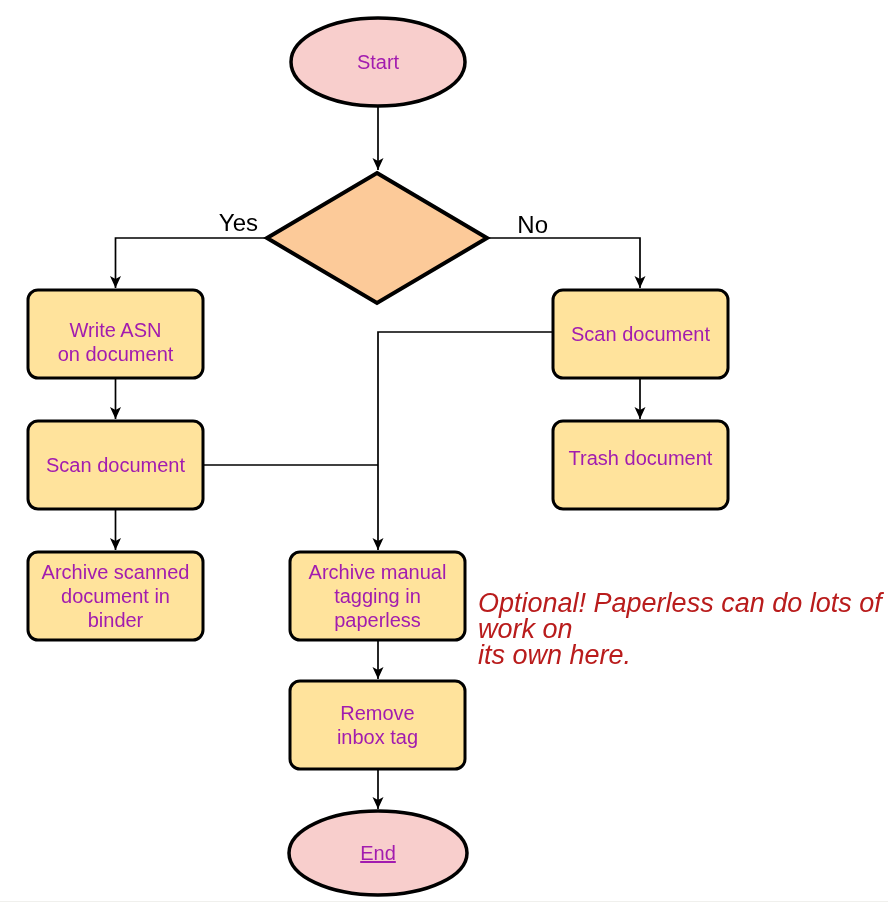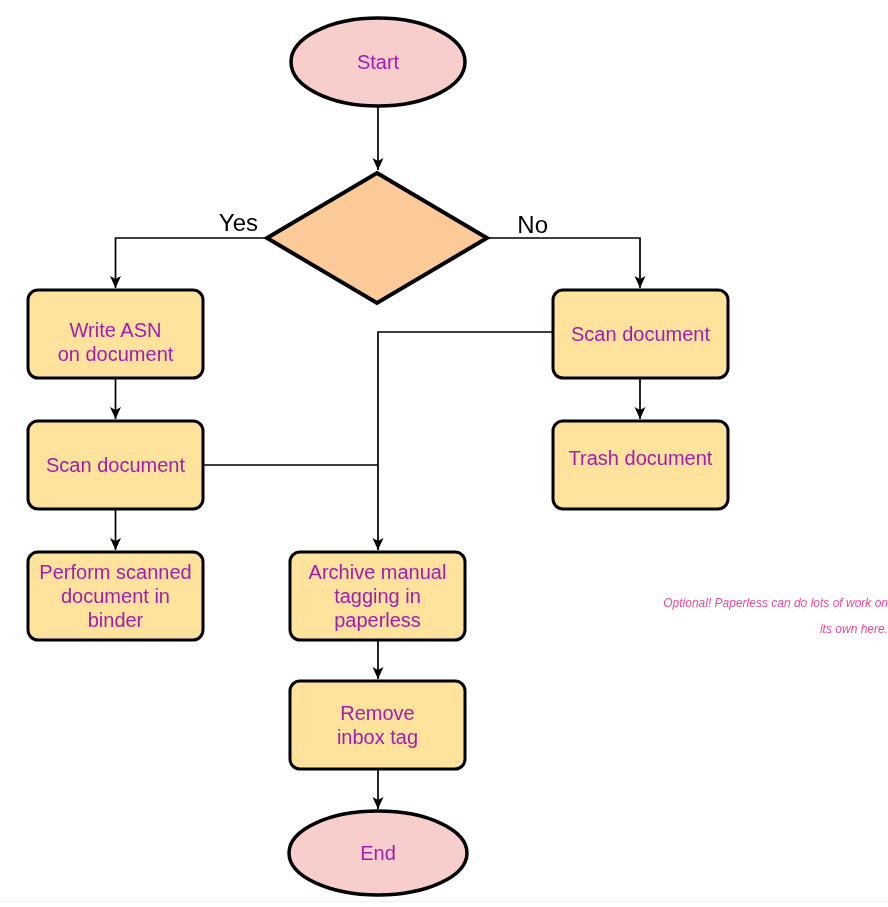--- a/index.html
+++ b/index.html
@@ -37,26 +37,26 @@
     font-size: 24px;
     color: #000000;
     text-align: right;
     pointer-events: none;
   }
   .annotation {
     position: absolute;
     left: 478px;
     top: 590px;
     width: 410px;
-    font-size: 12px;
+    font-size: 27px;
     line-height: 26px;
     font-style: italic;
-    color: #ec4899;
+    color: #b91c1c;
     white-space: pre-line;
-    text-align: right;
+    text-align: left;
     pointer-events: none;
   }
   .bottom-rule {
     position: absolute;
     left: 0;
     top: 901px;
     width: 888px;
     height: 1px;
     background: #f0f0ed;
   }
@@ -95,31 +95,31 @@
     <rect x="553" y="421" width="175" height="88" rx="10" fill="#FFE39C" stroke="#000000" stroke-width="3"></rect>
     <rect x="290" y="552" width="175" height="88" rx="10" fill="#FFE39C" stroke="#000000" stroke-width="3"></rect>
     <rect x="290" y="681" width="175" height="88" rx="10" fill="#FFE39C" stroke="#000000" stroke-width="3"></rect>
     <ellipse cx="378" cy="853" rx="89" ry="42" fill="#F8CECC" stroke="#000000" stroke-width="3.5"></ellipse>
   </svg>
 
   <div class="label" style="left:291px; top:18px; width:174px; height:88px;">Start</div>
   <div class="label" style="left:28px; top:290px; width:175px; height:88px;margin-top:8px;">Write ASN
 on document</div>
   <div class="label" style="left:28px; top:421px; width:175px; height:88px;">Scan document</div>
-  <div class="label" style="left:28px; top:552px; width:175px; height:88px;">Perform scanned
+  <div class="label" style="left:28px; top:552px; width:175px; height:88px;">Archive scanned
 document in
 binder</div>
   <div class="label" style="left:553px; top:290px; width:175px; height:88px;">Scan document</div>
   <div class="label" style="left:553px; top:421px; width:175px; height:73px;">Trash document</div>
   <div class="label" style="left:290px; top:552px; width:175px; height:88px;">Archive manual
 tagging in
 paperless</div>
   <div class="label" style="left:290px; top:681px; width:175px; height:88px;">Remove
 inbox tag</div>
-  <div class="label" style="left:289px; top:811px; width:178px; height:84px;">End</div>
+  <div class="label" style="left:289px; top:811px; width:178px; height:84px;text-decoration:underline;">End</div>
 
   <div class="edge-label" style="left:198px; top:209px; width:60px;">Yes</div>
   <div class="edge-label" style="left:488px; top:211px; width:60px;">No</div>
 
   <div class="annotation">Optional! Paperless can do lots of work on
 its own here.</div>
 
   <div class="bottom-rule"></div>
 </div>
 

